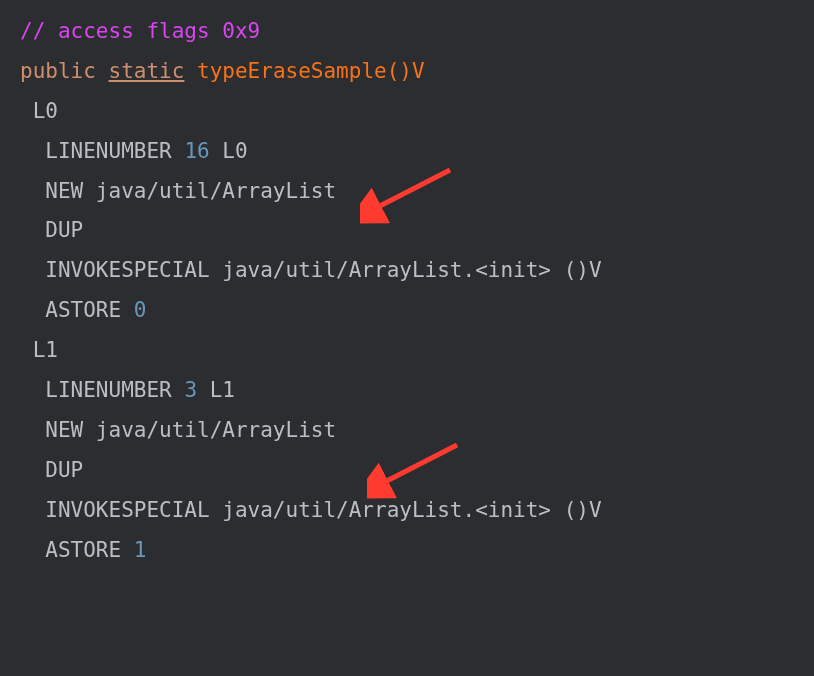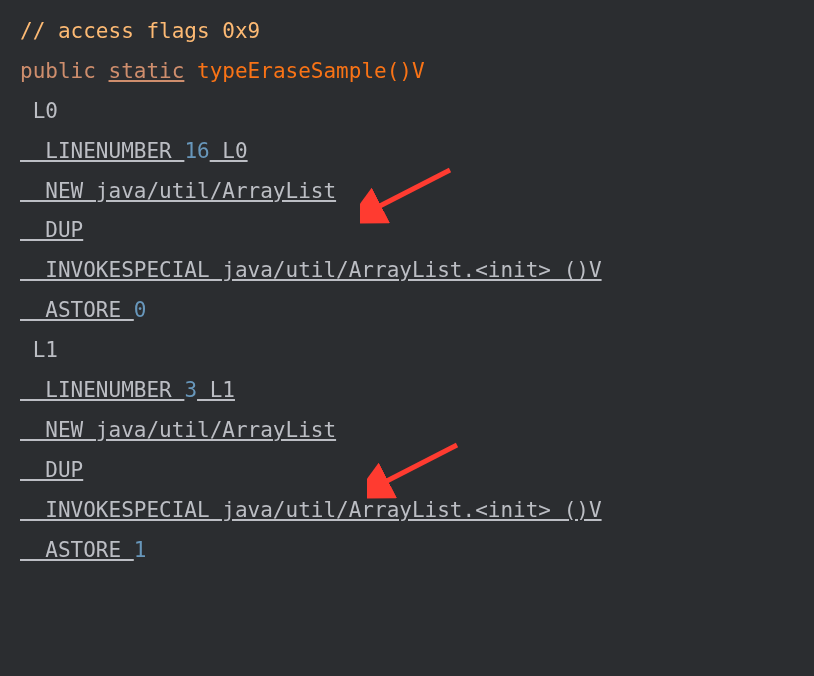--- a/index.html
+++ b/index.html
@@ -9,26 +9,26 @@
     font-size: 21px;
     line-height: 1.9;
     color: #bcbec4;
     padding: 12px 20px;
     width: 814px;
     height: 676px;
     overflow: hidden;
     position: relative;
   }
   .line { white-space: pre; position: relative; }
-  .comment { color: #fdba74; }
+  .comment { color: #d946ef; }
   .kw-public { color: #cf8e6d; margin-top: 10px; }
   .kw-static { color: #cf8e6d; text-decoration: underline; }
   .method { color: #f97316; text-align: right; }
   .label { color: #bcbec4; }
-  .opcode { color: #bcbec4; text-decoration: underline; }
+  .opcode { color: #bcbec4; }
   .num { color: #6897bb; }
   .arrow {
     position: absolute;
     pointer-events: none;
   }
 </style>
 </head>
 <body>
 
 <div class="line"><span class="comment">// access flags 0x9</span></div>

